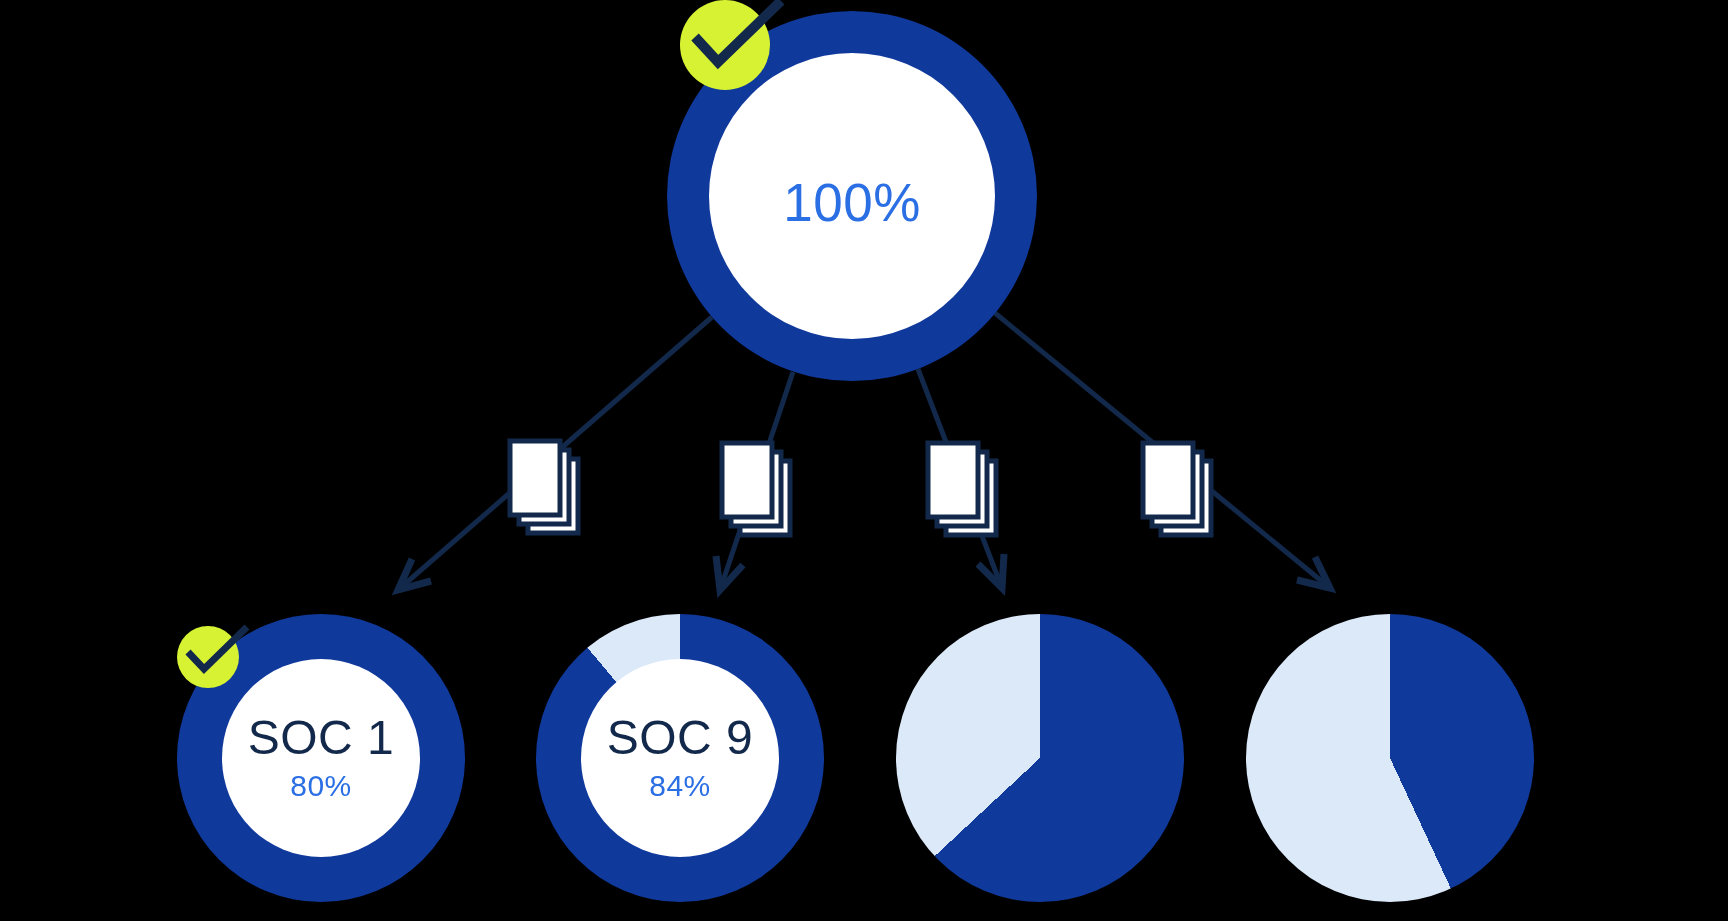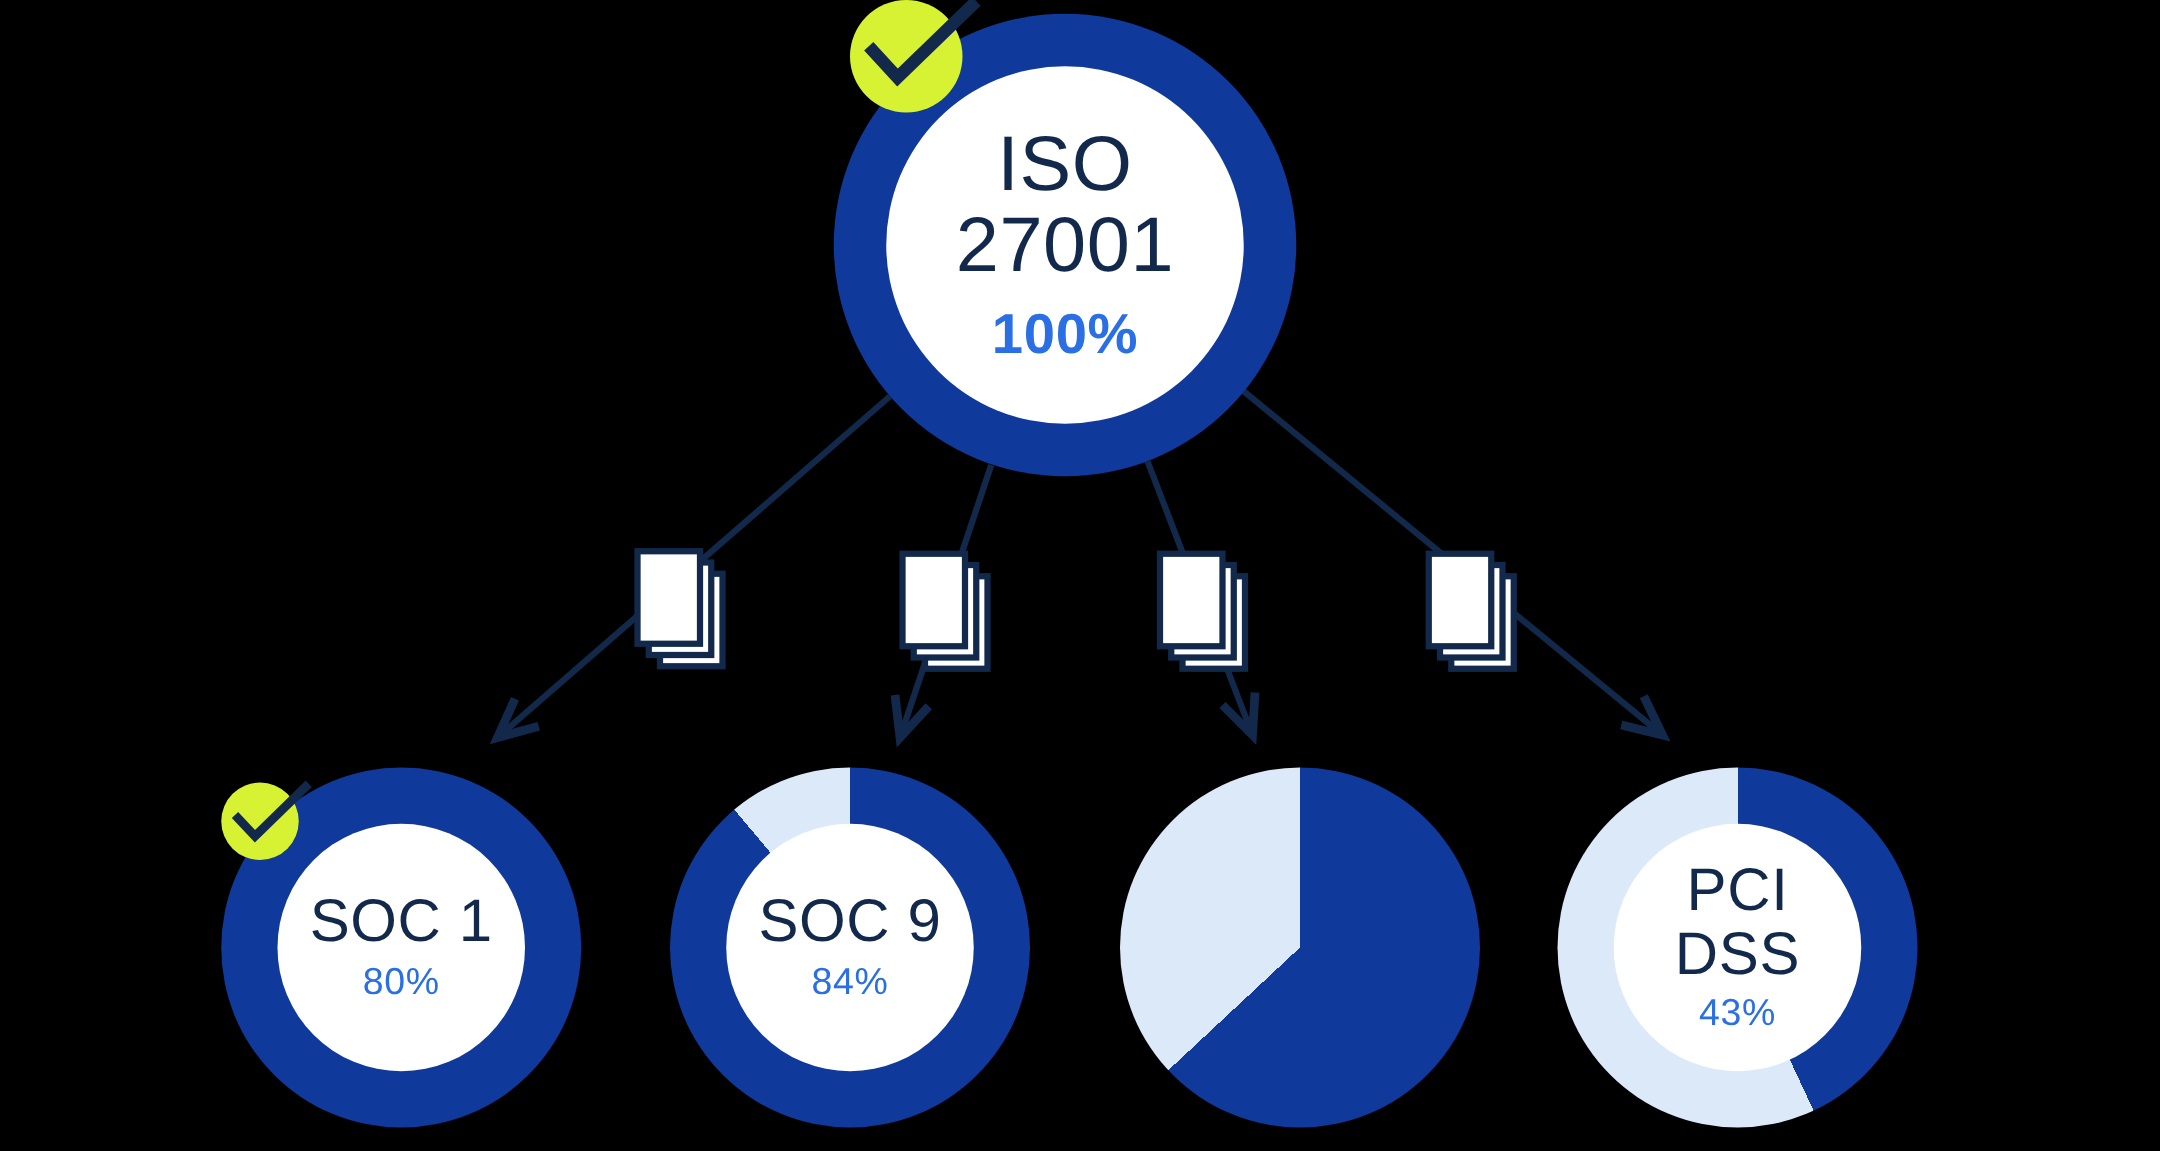--- a/index.html
+++ b/index.html
@@ -22,21 +22,21 @@
   .ring{position:absolute;inset:0;border-radius:50%;background:var(--dark);}
   .inner{
     position:relative;background:var(--white);border-radius:50%;
     display:flex;flex-direction:column;align-items:center;justify-content:center;text-align:center;
   }
   .label{color:var(--navy);font-weight:500;letter-spacing:.5px;line-height:1.05;}
   .label .line{display:block;}
   .pct{color:var(--blue);font-weight:400;letter-spacing:.5px;}
   .node.main .inner{width:286px;height:286px;}
   .node.main .label{font-size:62px;}
-  .node.main .pct{font-size:45px;margin-top:12px;font-weight:bold;}
+  .node.main .pct{font-size:53px;margin-top:12px;}
   .node.small .inner{width:198px;height:198px;}
   .node.small .label{font-size:48px;}
   .node.small .pct{font-size:30px;margin-top:5px;}
   .badge{position:absolute;z-index:3;overflow:visible;}
   .badge-circle{fill:var(--green);}
   .tick{stroke:var(--navy);fill:none;stroke-linecap:butt;stroke-linejoin:miter;}
 </style>
 </head>
 <body>
 
@@ -81,24 +81,20 @@
         <rect class="doc-page" x="1161" y="461" width="50" height="74"></rect>
         <rect class="doc-page" x="1152" y="452" width="50" height="74"></rect>
         <rect class="doc-page" x="1143" y="443" width="50" height="74"></rect>
       </g>
     </g>
   </svg>
 
   <div class="node main" style="left:667px;top:11px;width:370px;height:370px">
     <div class="ring" style="background: conic-gradient(var(--dark) 0deg 360deg, var(--light) 360deg 360deg);"></div>
     <div class="inner">
-      <div class="label">
-        <span class="line">ISO</span>
-        <span class="line">27001</span>
-      </div>
       <div class="pct">100%</div>
     </div>
   </div>
 
   <div class="node small" style="left:177px;top:614px;width:288px;height:288px">
     <div class="ring" style="background: conic-gradient(var(--dark) 0deg 360deg, var(--light) 360deg 360deg);"></div>
     <div class="inner">
       <div class="label">
         <span class="line">SOC 1</span>
       </div>
@@ -115,27 +111,20 @@
       <div class="pct">84%</div>
     </div>
   </div>
 
   <div class="node small" style="left:896px;top:614px;width:288px;height:288px">
     <div class="ring" style="background: conic-gradient(var(--dark) 0deg 227deg, var(--light) 227deg 360deg);"></div>
   </div>
 
   <div class="node small" style="left:1246px;top:614px;width:288px;height:288px">
     <div class="ring" style="background: conic-gradient(var(--dark) 0deg 155deg, var(--light) 155deg 360deg);"></div>
-    <div class="inner">
-      <div class="label">
-        <span class="line">PCI</span>
-        <span class="line">DSS</span>
-      </div>
-      <div class="pct">43%</div>
-    </div>
   </div>
 
   <svg class="badge" style="left:680px;top:0px" width="90" height="90" viewBox="0 0 90 90">
     <circle class="badge-circle" cx="45" cy="45" r="45"></circle>
     <polyline class="tick" points="15,37 38,62 101,1" stroke-width="10"></polyline>
   </svg>
 
   <svg class="badge" style="left:177px;top:626px" width="62" height="62" viewBox="0 0 62 62">
     <circle class="badge-circle" cx="31" cy="31" r="31"></circle>
     <polyline class="tick" points="11,26 27,43 70,1" stroke-width="7"></polyline>

